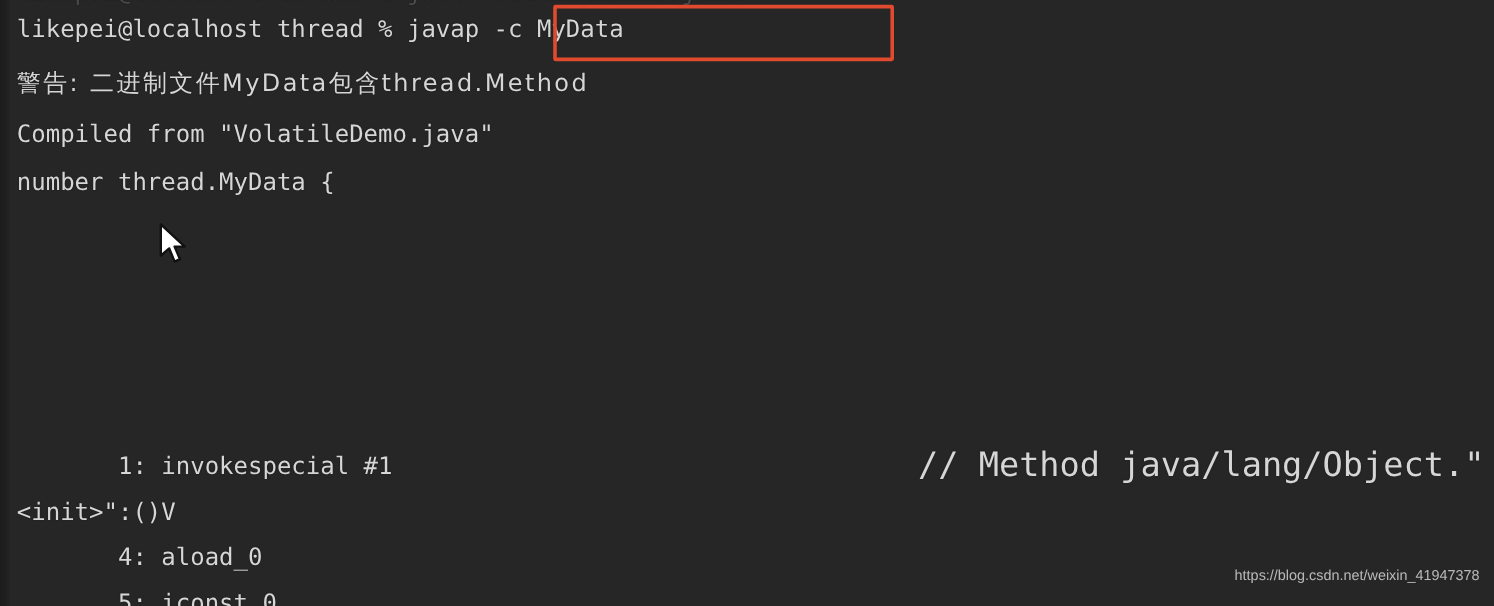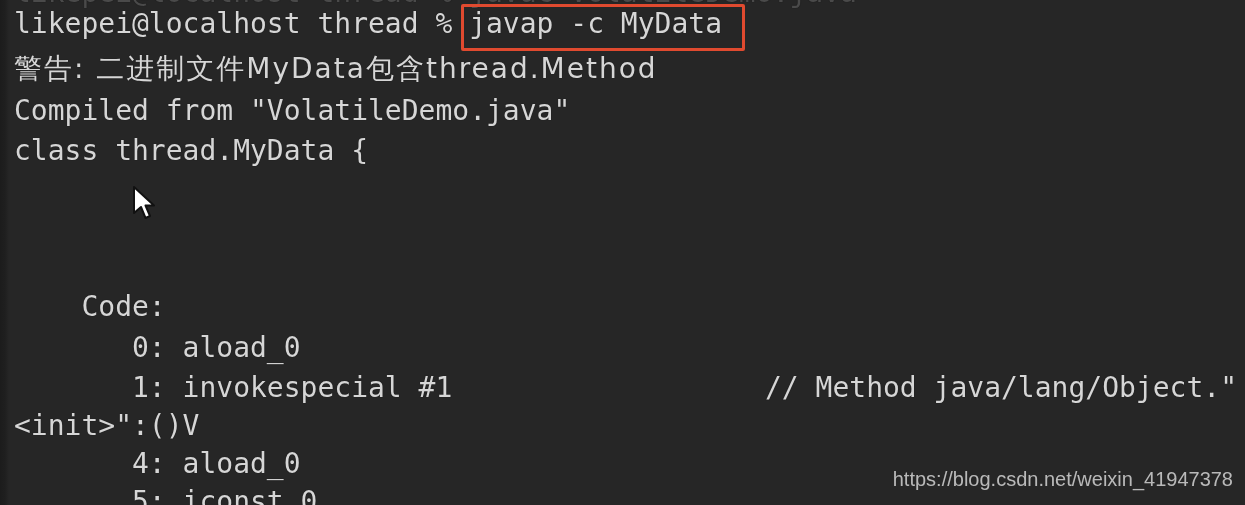--- a/index.html
+++ b/index.html
@@ -28,21 +28,21 @@
     width: 9px;
     height: 100%;
     background: linear-gradient(to right, #1c1c1c 0%, #1f1f1f 55%, #262626 100%);
     pointer-events: none;
   }
   .line {
     position: absolute;
     left: 14px;
     white-space: pre;
     font-family: "DejaVu Sans Mono", "Liberation Mono", monospace;
-    font-size: 28px;
+    font-size: 20px;
     line-height: 40px;
     color: #d6d6d6;
     text-shadow: 0 0 1px rgba(0,0,0,0.55);
   }
   .line.cjk {
     font-family: "DejaVu Sans", "Liberation Sans", sans-serif;
     letter-spacing: 2px;
   }
   .inline-comment {
     position: absolute;
@@ -63,21 +63,21 @@
     border: 3px solid #e04a2f;
     border-radius: 2px;
     box-sizing: border-box;
     pointer-events: none;
   }
   #watermark {
     position: absolute;
     right: 12px;
     bottom: 6px;
     font-family: "Liberation Sans", "DejaVu Sans", sans-serif;
-    font-size: 20px;
+    font-size: 12px;
     color: #c9c9c9;
     opacity: 0.9;
     white-space: nowrap;
   }
   #mouse-cursor {
     position: absolute;
     pointer-events: none;
   }
 </style>
 </head>
@@ -90,29 +90,27 @@
   <div class="line" id="line-clipped" style="top:-27px;">likepei@localhost thread % javac VolatileDemo.java</div>
 
   <div class="line" style="top:4px;">likepei@localhost thread % javap -c MyData</div>
 
   <div id="command-highlight-box" style="left:461px; top:4px; width:284px; height:47px;"></div>
 
   <div class="line cjk" style="top:49px;">警告: 二进制文件MyData包含thread.Method</div>
 
   <div class="line" style="top:91px;">Compiled from "VolatileDemo.java"</div>
 
-  <div class="line" style="top:131px;">class thread.MyData {</div>
+  <div class="line" style="top:131px;">number thread.MyData {</div>
 
 
   <div class="line" style="top:211px;"></div>
 
 
-  <div class="line" style="top:287px;">    Code:</div>
 
-  <div class="line" style="top:328px;">       0: aload_0</div>
 
   <div class="line" style="top:368px;">       1: invokespecial #1</div>
 
   <div class="inline-comment" style="left:765px; top:368px;">// Method java/lang/Object."</div>
 
   <div class="line" style="top:406px;">&lt;init&gt;":()V</div>
 
   <div class="line" style="top:444px;">       4: aload_0</div>
 
   <div class="line" style="top:482px;">       5: iconst_0</div>

